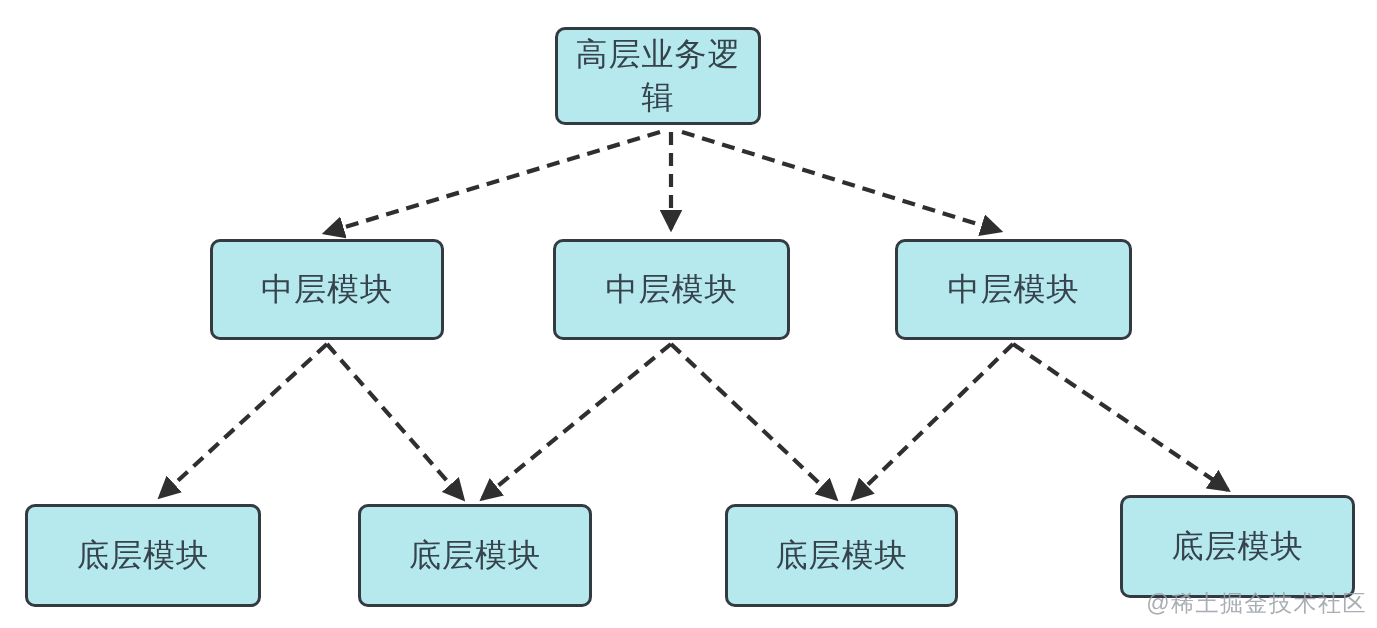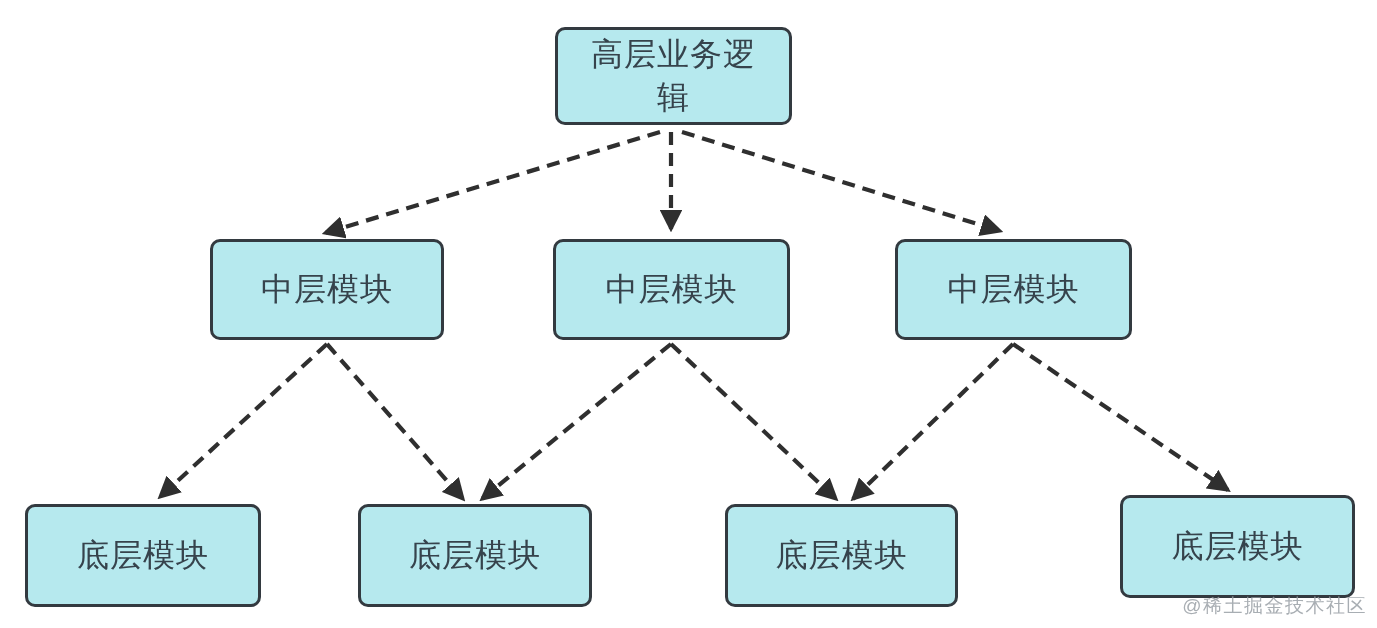--- a/index.html
+++ b/index.html
@@ -45,21 +45,21 @@
   .node .label {
     text-align: center;
     line-height: 1.35;
     letter-spacing: 1px;
   }
   .node-top .label { width: 186px; }
   .watermark {
     position: absolute;
     right: 10px;
     bottom: 9px;
-    font-size: 19px;
+    font-size: 23px;
     letter-spacing: 1.5px;
     color: var(--watermark);
     opacity: 0.85;
     z-index: 5;
   }
 </style>
 </head>
 <body>
 
 <div class="canvas">
@@ -74,21 +74,21 @@
     <line class="edge" x1="671" y1="132" x2="671" y2="229"></line>
     <line class="edge" x1="682" y1="132" x2="1000" y2="231"></line>
     <line class="edge" x1="327" y1="344" x2="160" y2="497"></line>
     <line class="edge" x1="327" y1="344" x2="463" y2="499"></line>
     <line class="edge" x1="671" y1="344" x2="482" y2="499"></line>
     <line class="edge" x1="671" y1="344" x2="836" y2="499"></line>
     <line class="edge" x1="1013" y1="344" x2="853" y2="499"></line>
     <line class="edge" x1="1013" y1="344" x2="1228" y2="490"></line>
   </svg>
 
-  <div class="node node-top" style="left:555px; top:27px;  width:237px; height:98px;">
+  <div class="node node-top" style="left:555px; top:27px;  width:206px; height:98px;">
     <span class="label">高层业务逻辑</span>
   </div>
 
   <div class="node" style="left:210px; top:239px; width:234px; height:101px;">
     <span class="label">中层模块</span>
   </div>
 
   <div class="node" style="left:553px; top:239px; width:237px; height:101px;">
     <span class="label">中层模块</span>
   </div>

